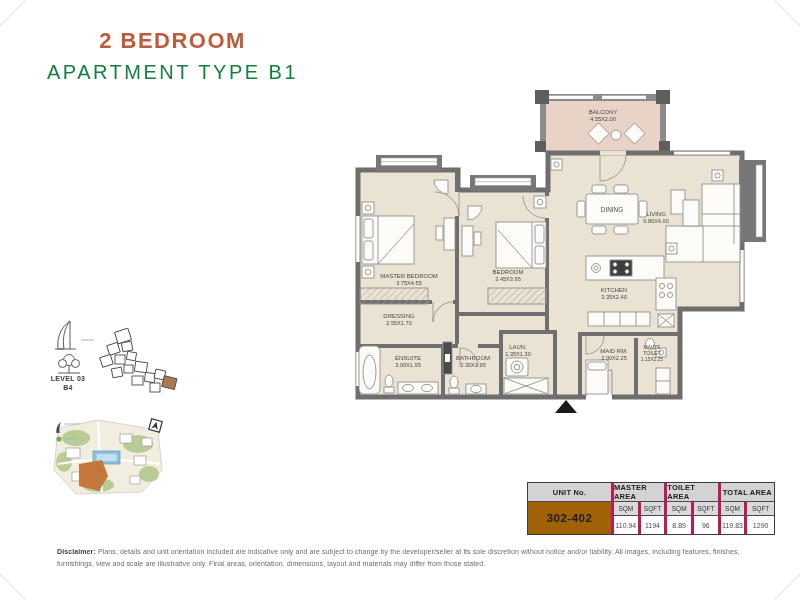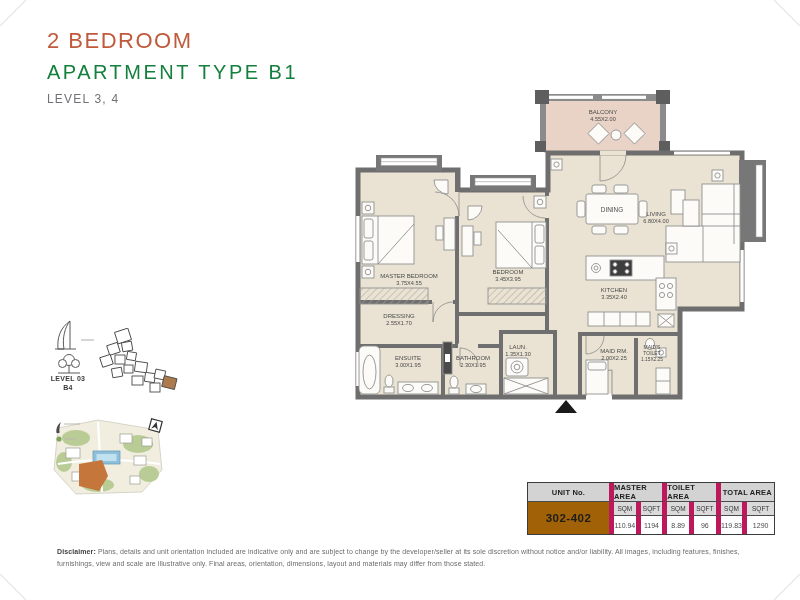--- a/index.html
+++ b/index.html
@@ -3,31 +3,31 @@
 <meta charset="utf-8">
 <style>
   html,body{margin:0;padding:0;}
   body{
     width:800px;height:600px;position:relative;overflow:hidden;
     background:#ffffff;font-family:"Liberation Sans",sans-serif;
   }
   .corner-frame{position:absolute;left:0;top:0;width:800px;height:600px;pointer-events:none;}
   
   .hdr{position:absolute;left:47px;top:28px;}
-  .hdr .title{color:#C05A3C;font-size:22px;font-weight:normal;letter-spacing:1.5px;}
+  .hdr .title{color:#C05A3C;font-size:22px;font-weight:bold;letter-spacing:1.5px;text-align:center;}
   .hdr .subtitle{color:#15803d;font-size:20px;font-weight:400;letter-spacing:2.5px;margin-top:7px;}
   .hdr .level{color:#707275;font-size:12px;letter-spacing:1.2px;margin-top:8px;}
   
   .keyplan-label{position:absolute;left:46px;top:375px;width:44px;text-align:center;
     font-size:7px;font-weight:bold;color:#3a3a3a;line-height:1.25;letter-spacing:.3px;}
   
   .tbl{position:absolute;left:527px;top:482px;width:246px;display:grid;
     grid-template-columns:86px repeat(6,1fr);border:1.3px solid #3c3c3c;background:#fff;}
   .tbl div{display:flex;align-items:center;justify-content:center;
-    border-right:5px solid #be185d;border-bottom:1px solid #4a4a4a;box-sizing:border-box;}
+    border-right:3px solid #be185d;border-bottom:1px solid #4a4a4a;box-sizing:border-box;}
   .tbl .last{border-right:none;}
   .tbl .bot{border-bottom:none;}
   .th{background:#D3D3D3;font-weight:bold;font-size:7.5px;color:#222;height:19px;letter-spacing:.2px;}
   .sub{background:#DADADA;font-size:6.5px;color:#333;height:14px;}
   .val{background:#fff;font-size:7px;color:#4a4a4a;height:18px;}
   .unitcell{grid-column:1;grid-row:2/4;background:#a16207;font-size:11.5px;font-weight:bold;color:#1d1d1d;letter-spacing:.5px;}
   
   .disclaimer{position:absolute;left:57px;top:546px;width:690px;font-size:7px;
     color:#6b6b6b;line-height:1.65;letter-spacing:.1px;}
   .disclaimer b{color:#3f3f3f;}
@@ -41,21 +41,20 @@
     <line x1="0" y1="26" x2="26" y2="0"></line>
     <line x1="774" y1="0" x2="800" y2="26"></line>
     <line x1="0" y1="574" x2="26" y2="600"></line>
     <line x1="774" y1="600" x2="800" y2="574"></line>
   </g>
 </svg>
 
 <div class="hdr">
   <div class="title">2 BEDROOM</div>
   <div class="subtitle">APARTMENT TYPE B1</div>
-  <div class="level">LEVEL 3, 4</div>
 </div>
 
 <svg style="position:absolute;left:50px;top:318px;width:60px;height:36px" viewBox="0 0 60 36">
   <g fill="none" stroke="#5a5a5a" stroke-width="1">
     <path d="M20,3 C10,10 7,20 8,31 L14,31 C12,20 15,9 20,3 Z"></path>
     <line x1="20" y1="3" x2="20" y2="31"></line>
     <line x1="5" y1="31" x2="26" y2="31"></line>
   </g>
   <g stroke="#ADADAD" stroke-width="1">
     <line x1="31" y1="22" x2="44" y2="22"></line>

